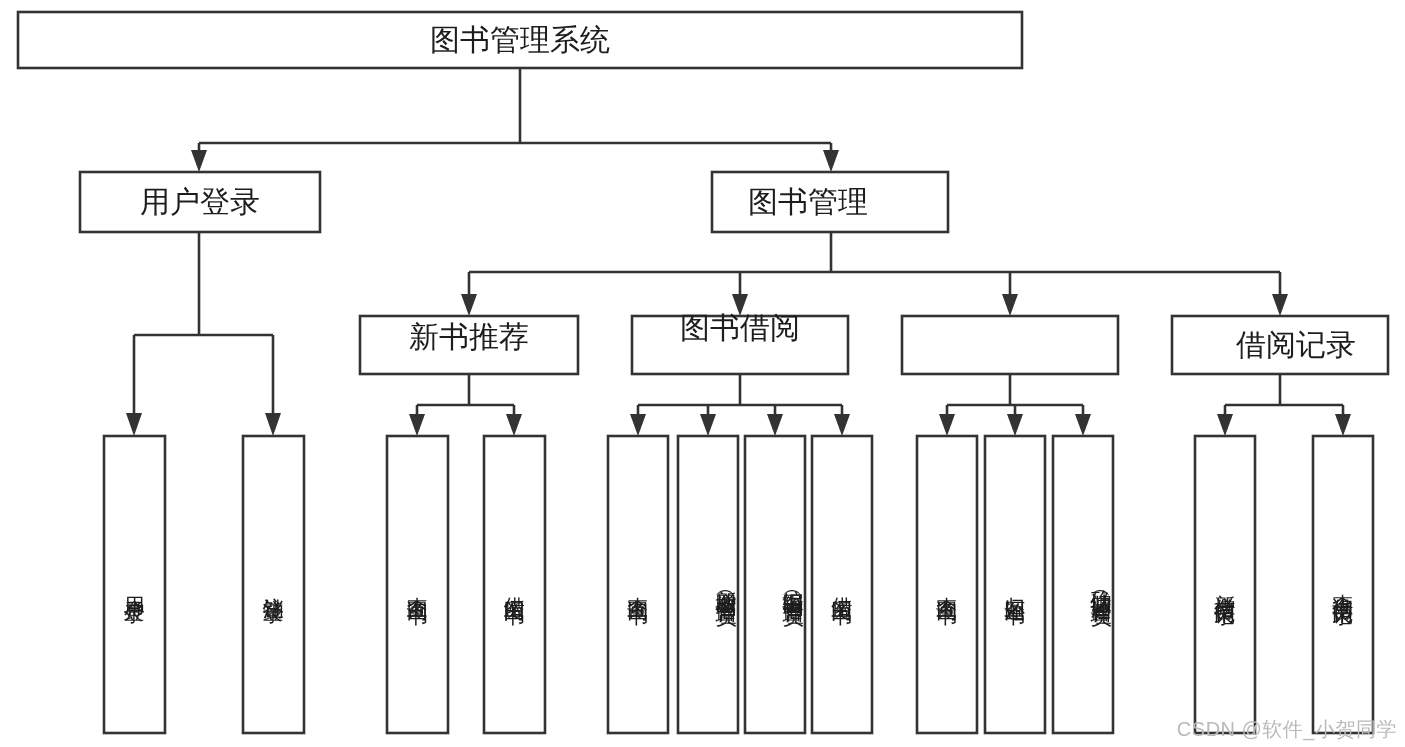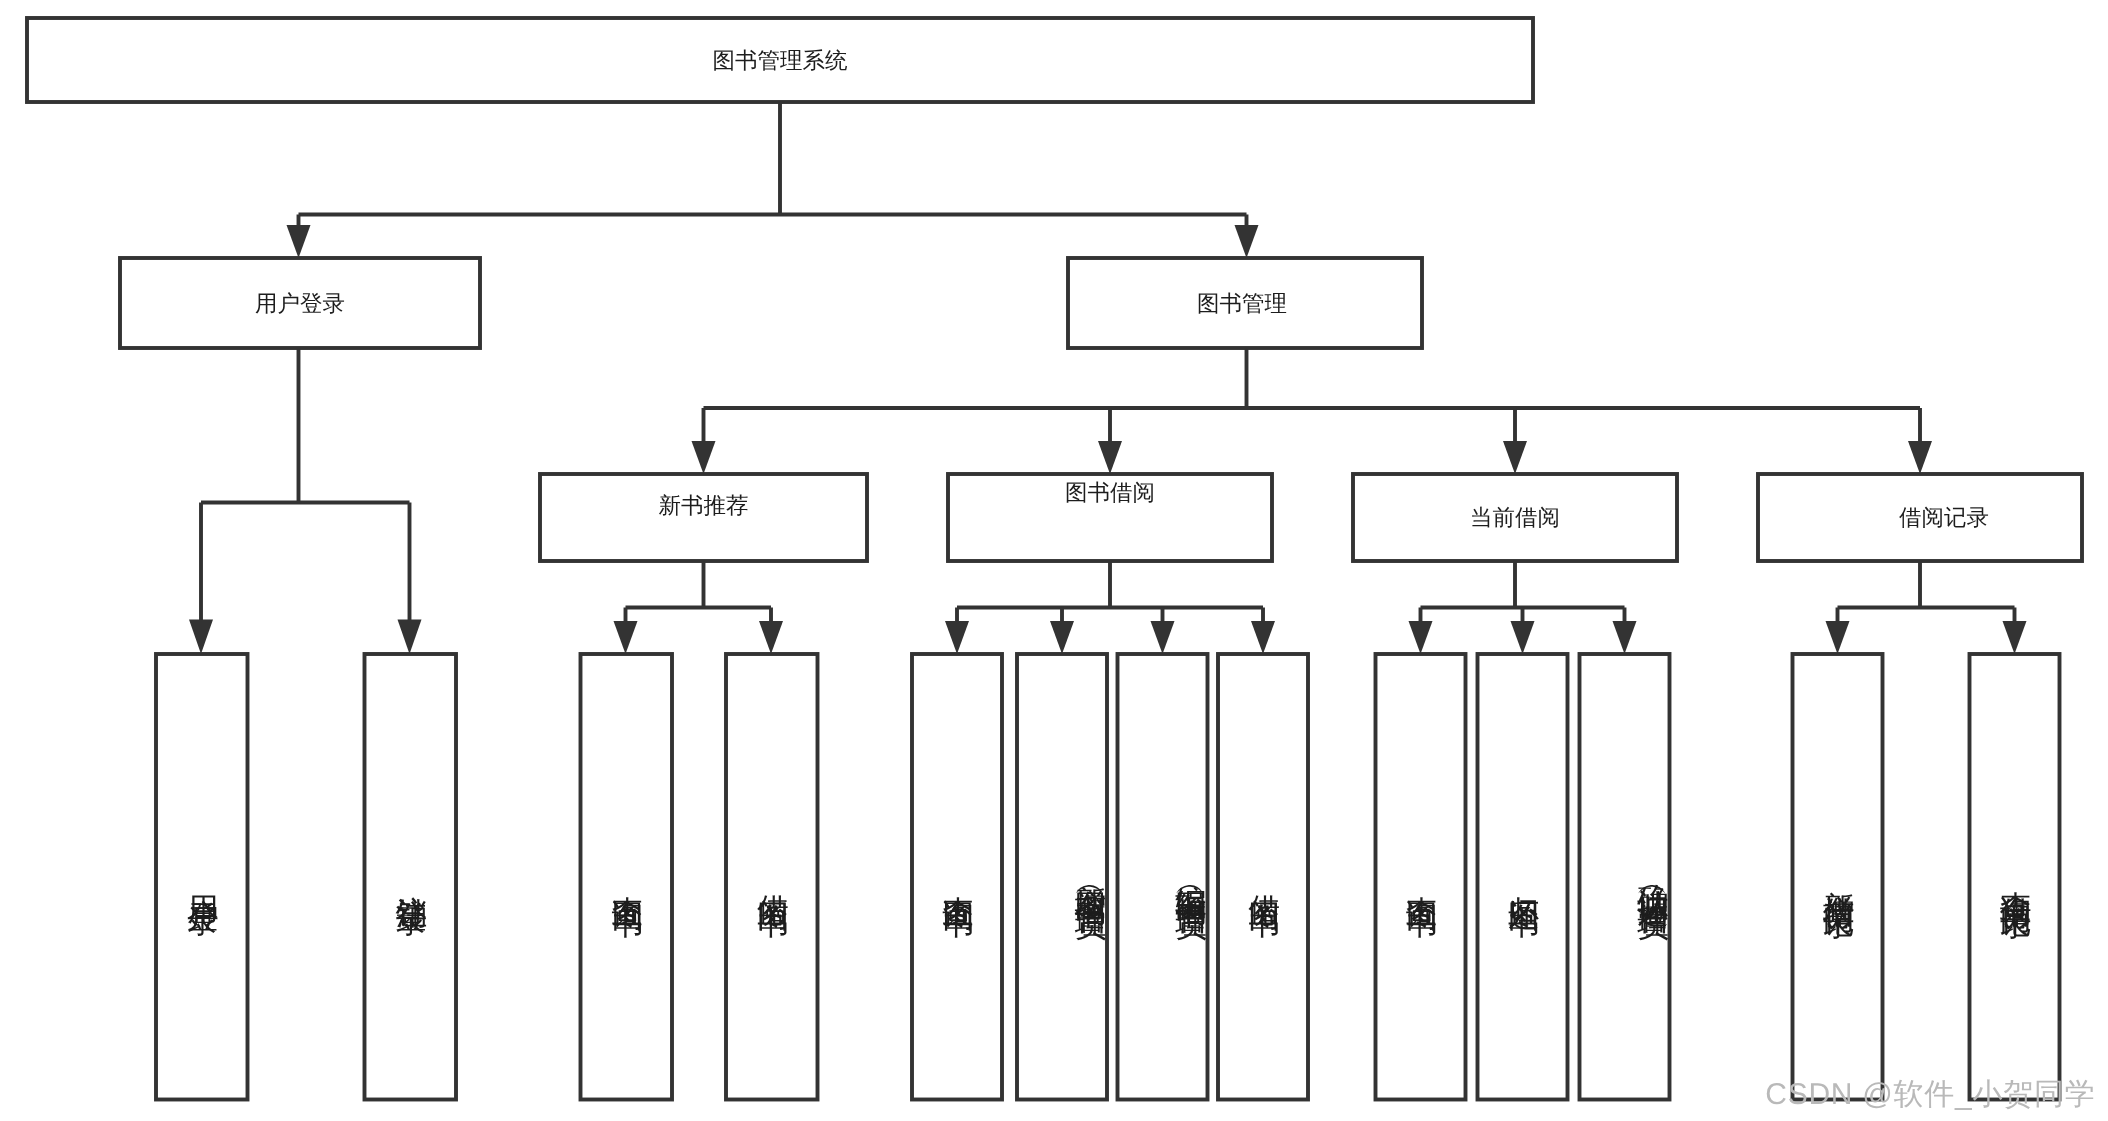--- a/index.html
+++ b/index.html
@@ -56,21 +56,21 @@
     color: #1d1d1d;
     white-space: nowrap;
     pointer-events: none;
   }
   .hlabel-wrap {
     position: absolute;
     display: flex;
     align-items: center;
     justify-content: center;
     font-family: "Liberation Sans", "DejaVu Sans", sans-serif;
-    font-size: 15px;
+    font-size: 30px;
     color: #1d1d1d;
     white-space: nowrap;
     pointer-events: none;
   }
   #watermark {
     position: absolute;
     right: 8px;
     bottom: 4px;
     font-family: "Liberation Sans", "DejaVu Sans", sans-serif;
     font-size: 20px;
@@ -185,27 +185,26 @@
     <rect class="node-box" x="1053" y="436" width="60" height="297"></rect>
 
     <rect class="node-box" x="1195" y="436" width="60" height="297"></rect>
     <rect class="node-box" x="1313" y="436" width="60" height="297"></rect>
   </svg>
 
   <div class="hlabel-wrap" style="left:18px; top:12px; width:1004px; height:56px;">图书管理系统</div>
 
   <div class="hlabel-wrap" style="left:80px; top:172px; width:240px; height:60px;">用户登录</div>
 
-  <div class="hlabel-wrap" style="left:720px; top:172px; width:216px; height:60px;">图书管理</div>
+  <div class="hlabel-wrap" style="left:700px; top:172px; width:216px; height:60px;">图书管理</div>
 
   <div class="hlabel-wrap" style="left:360px; top:316px; width:218px; height:42px;">新书推荐</div>
 
   <div class="hlabel-wrap" style="left:632px; top:299px; width:216px; height:58px;">图书借阅</div>
 
-  <div class="hlabel-wrap" style="left:902px; top:316px; width:216px; height:58px;">当前借阅</div>
 
   <div class="hlabel-wrap" style="left:1172px; top:316px; width:216px; height:58px;padding-left:16px;">借阅记录</div>
 
   <div class="vlabel-wrap" style="left:104px; top:436px; width:61px; height:297px;">用户登录</div>
 
   <div class="vlabel-wrap" style="left:243px; top:436px; width:61px; height:297px;">注销登录</div>
 
   <div class="vlabel-wrap" style="left:387px; top:436px; width:61px; height:297px;">查询图书</div>
 
   <div class="vlabel-wrap" style="left:484px; top:436px; width:61px; height:297px;">借阅图书</div>

